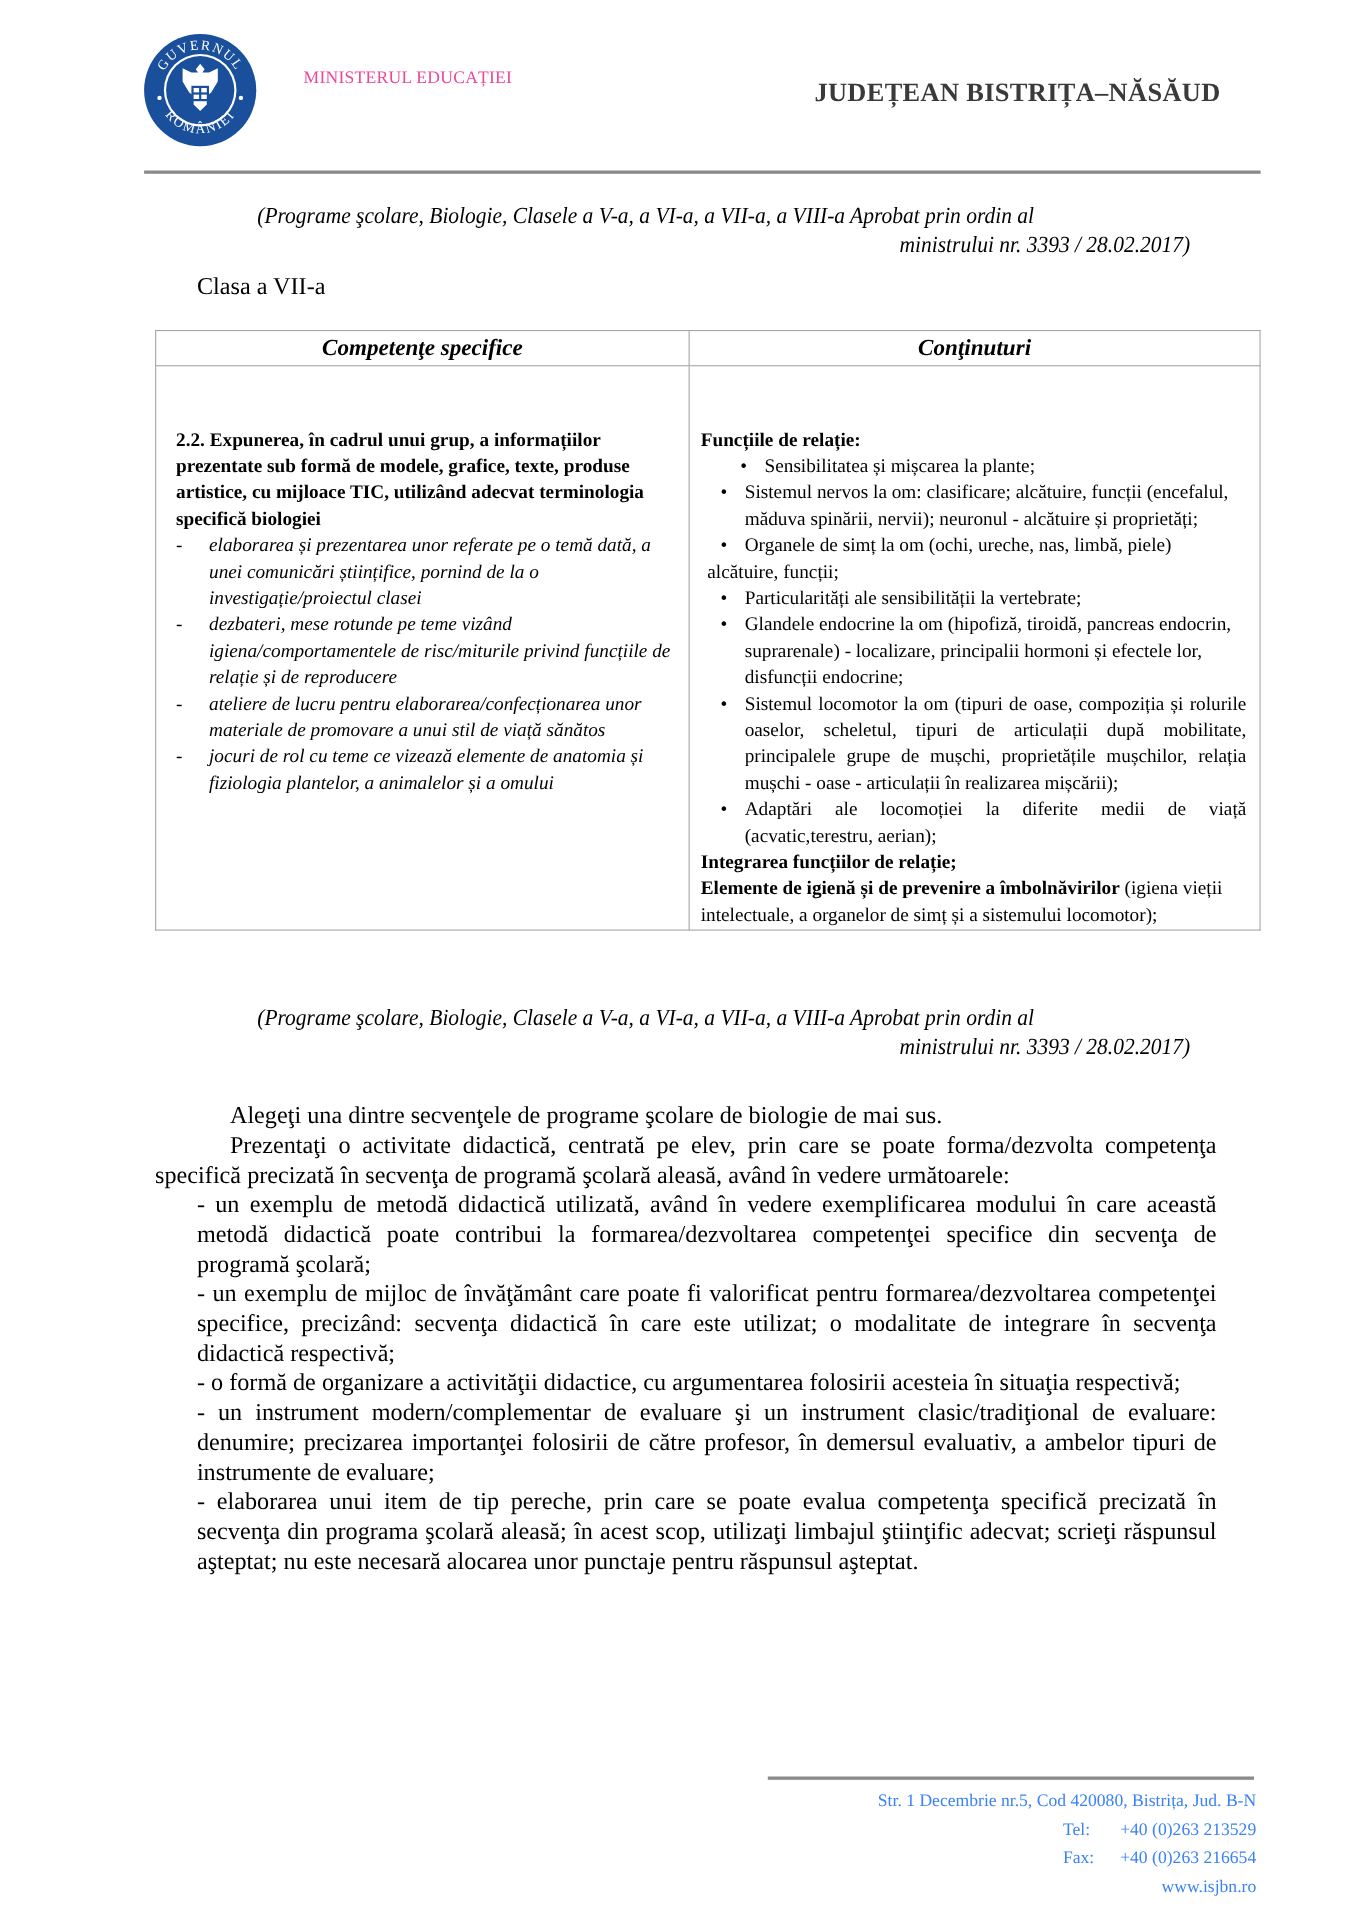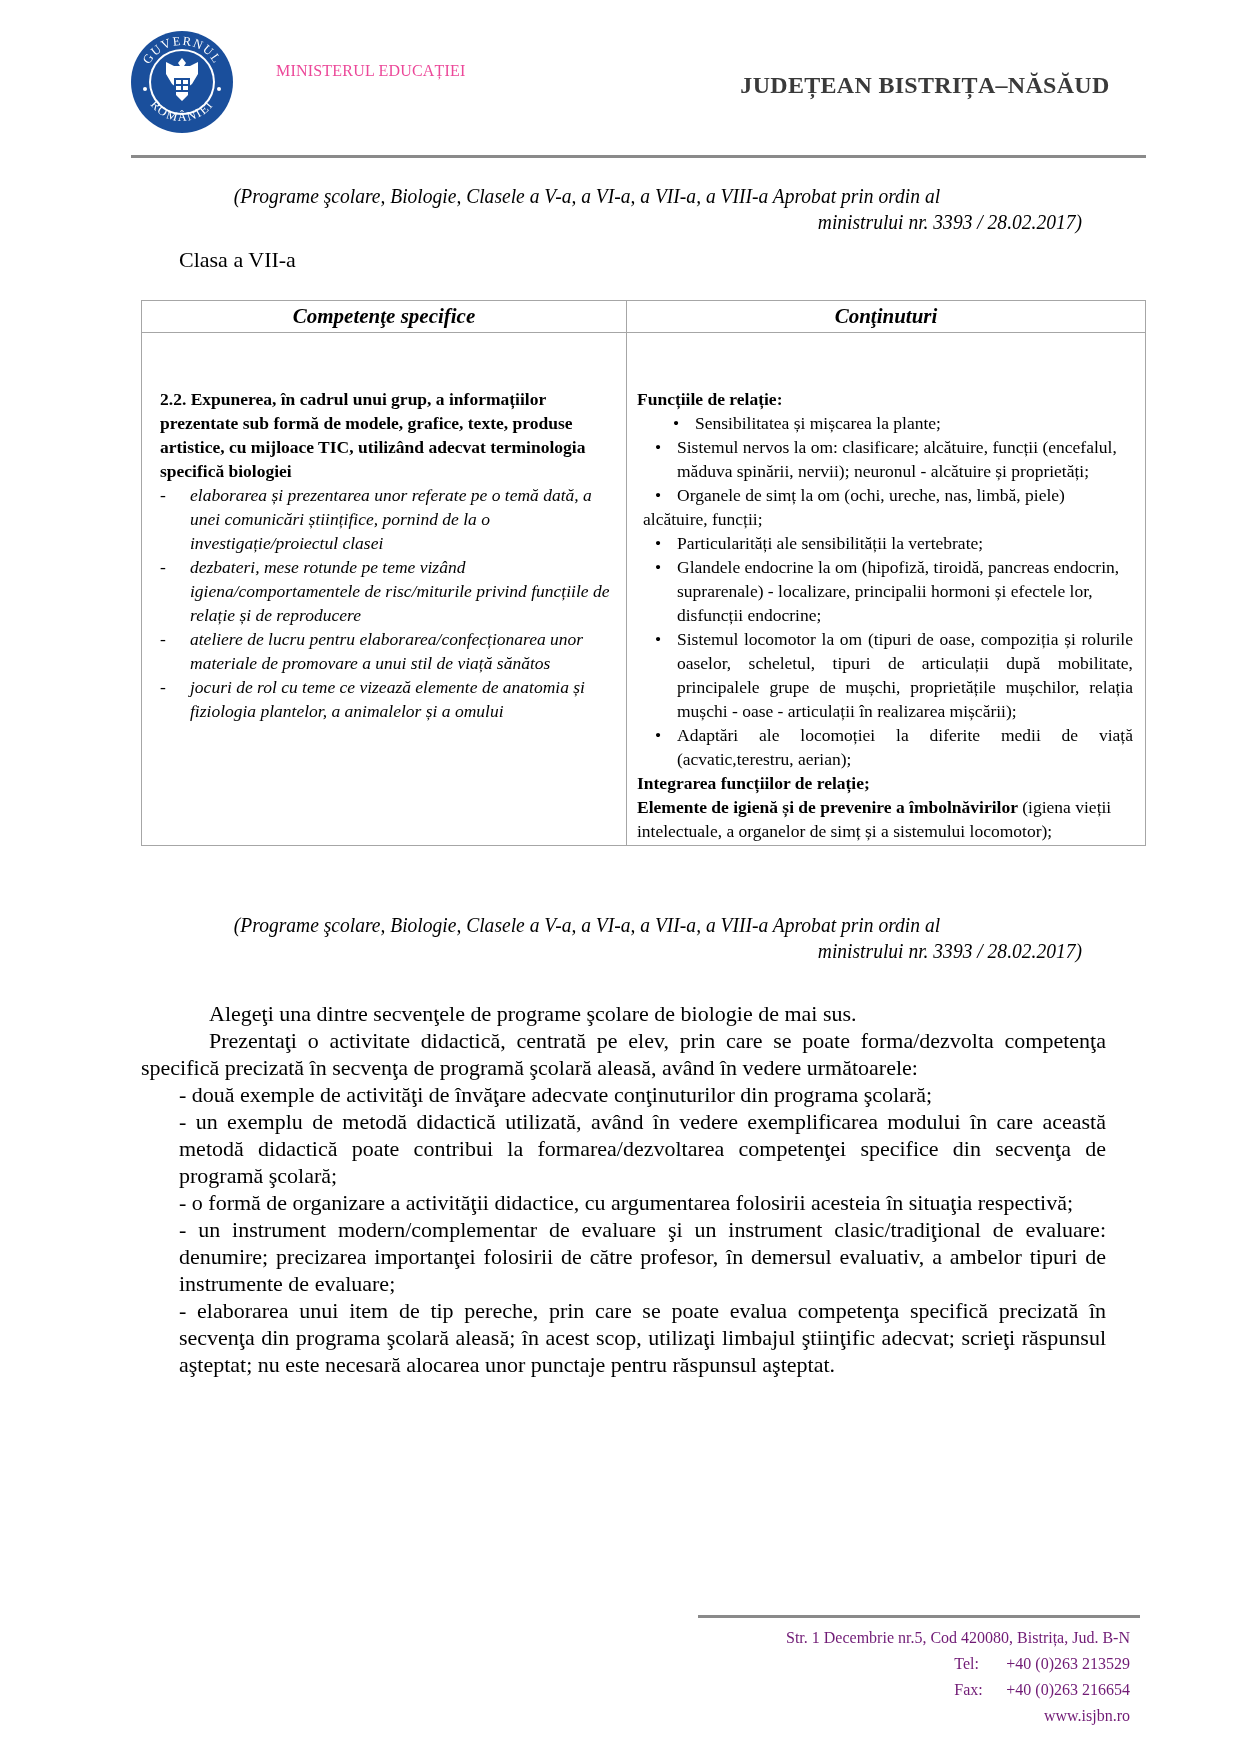--- a/index.html
+++ b/index.html
@@ -35,21 +35,21 @@
   .justify { text-align: justify; }
 
   
   .task { left: 141px; top: 1000px; width: 965px; font-size: 22px; line-height: 27px; font-family: Liberation Serif, serif; }
   .task p { margin: 0; }
   .task .indent { text-indent: 68px; }
   .task .req { padding-left: 38px; text-align: justify; }
 
   
   .footer-rule { left: 698px; top: 1615px; width: 442px; height: 3px; background: #8a8a8a; }
-  .footer { right: 111px; top: 1625px; text-align: right; font-size: 16px; line-height: 26px; color: #701a75; }
+  .footer { right: 99px; top: 1625px; text-align: right; font-size: 16px; line-height: 26px; color: #3b82f6; }
   .footer div { white-space: pre; }
   .footer .lbl { display: inline-block; width: 52px; text-align: left; }
 </style>
 </head>
 <body>
 
 <div class="abs logo">
   <svg viewBox="0 0 102 102">
     <circle cx="51" cy="51" r="50" fill="#1a4f9c"></circle>
     <circle cx="51" cy="51" r="33" fill="#ffffff"></circle>
@@ -133,22 +133,22 @@
 </table>
 
 <div class="abs citation" style="top:912px;">
   <span class="c1">(Programe şcolare, Biologie, Clasele a V-a, a VI-a, a VII-a, a VIII-a Aprobat prin ordin al</span>
   <span>ministrului  nr. 3393 / 28.02.2017)</span>
 </div>
 
 <div class="abs task">
   <p class="indent">Alegeţi una dintre secvenţele de programe şcolare de biologie de mai sus.</p>
   <p class="indent" style="text-align:justify;">Prezentaţi  o activitate didactică, centrată pe elev, prin care se poate forma/dezvolta competenţa specifică precizată în secvenţa de programă şcolară aleasă, având în vedere următoarele:</p>
-  <p class="req">-  două exemple de activităţi de învăţare adecvate conţinuturilor din programa şcolară;</p>
   <p class="req">- un exemplu de metodă didactică utilizată, având în vedere exemplificarea modului în care această metodă didactică poate contribui la formarea/dezvoltarea competenţei specifice  din secvenţa de programă şcolară;</p>
+  <p class="req">-  un  exemplu  de  mijloc  de  învăţământ  care  poate  fi  valorificat  pentru formarea/dezvoltarea competenţei  specifice,  precizând:  secvenţa  didactică  în  care  este utilizat;  o  modalitate  de integrare în secvenţa didactică respectivă;</p>
   <p class="req">- o formă de organizare a activităţii didactice, cu argumentarea folosirii acesteia în situaţia respectivă;</p>
   <p class="req">- un instrument modern/complementar de evaluare şi un instrument clasic/tradiţional de evaluare: denumire; precizarea importanţei folosirii de către profesor, în demersul evaluativ, a ambelor tipuri de instrumente de evaluare;</p>
   <p class="req">- elaborarea unui item de tip pereche, prin care se poate evalua competenţa specifică precizată în secvenţa din programa şcolară aleasă; în acest scop, utilizaţi limbajul ştiinţific adecvat; scrieţi răspunsul aşteptat; nu este necesară alocarea unor punctaje pentru răspunsul aşteptat.</p>
 </div>
 
 <div class="abs footer-rule"></div>
 <div class="abs footer">
   <div>Str. 1 Decembrie nr.5, Cod 420080, Bistrița, Jud. B-N</div>
   <div><span class="lbl">Tel:</span><span>+40 (0)263 213529</span></div>
   <div><span class="lbl">Fax:</span><span>+40 (0)263 216654</span></div>

